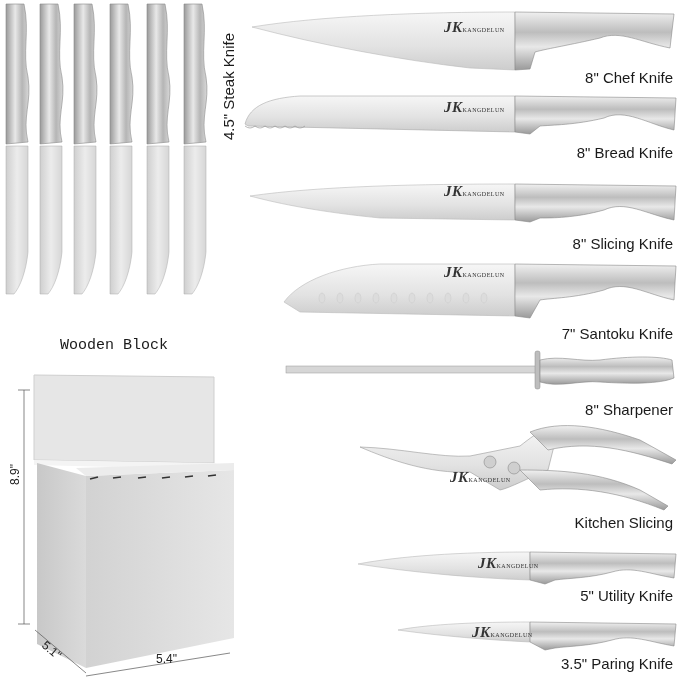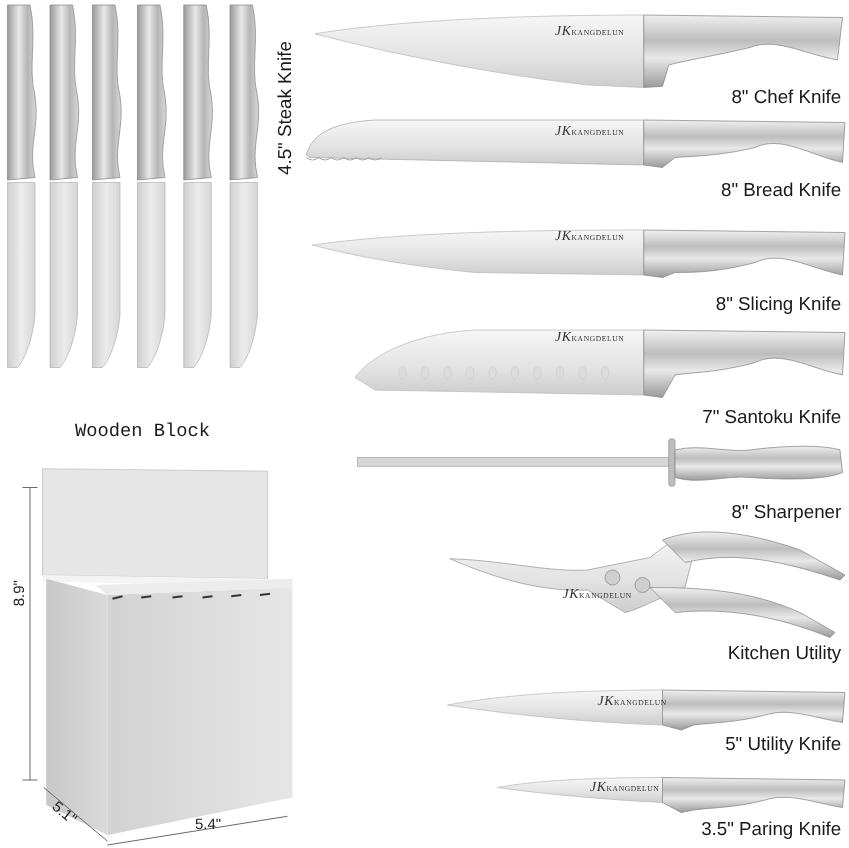--- a/index.html
+++ b/index.html
@@ -1,20 +1,20 @@
 <!DOCTYPE html>
 <html><head>
 <meta charset="utf-8">
 <style>
   html,body{margin:0;padding:0;background:#fff;}
   body{width:679px;height:678px;position:relative;overflow:hidden;font-family:"Liberation Sans","DejaVu Sans",sans-serif;color:#111;}
   .abs{position:absolute;}
   .label{position:absolute;font-size:15px;color:#1a1a1a;white-space:nowrap;text-align:right;}
   .brand{position:absolute;font-family:"Liberation Serif",serif;font-size:6px;color:#333;letter-spacing:0.5px;white-space:nowrap;}
-  .brand b{font-size:11px;font-style:italic;font-weight:normal;}
+  .brand b{font-size:15px;font-style:italic;font-weight:bold;}
   svg{position:absolute;overflow:visible;}
 </style>
 </head>
 <body>
 
 <div>
   <div class="abs" style="left:4px;top:2px;width:26px;height:294px;">
     <svg width="26" height="294">
       <defs>
           <linearGradient id="sh" x1="0" x2="1">
@@ -188,15 +188,15 @@
 <div class="brand" style="left:444px;top:264px;"><b>JK</b><span>KANGDELUN</span></div>
 <div class="brand" style="left:450px;top:469px;"><b>JK</b><span>KANGDELUN</span></div>
 <div class="brand" style="left:478px;top:555px;"><b>JK</b><span>KANGDELUN</span></div>
 <div class="brand" style="left:472px;top:624px;"><b>JK</b><span>KANGDELUN</span></div>
 
 <div class="label" style="right:6px;top:69px;">8" Chef Knife</div>
 <div class="label" style="right:6px;top:144px;">8" Bread Knife</div>
 <div class="label" style="right:6px;top:235px;">8" Slicing Knife</div>
 <div class="label" style="right:6px;top:325px;">7" Santoku Knife</div>
 <div class="label" style="right:6px;top:401px;">8" Sharpener</div>
-<div class="label" style="right:6px;top:514px;">Kitchen Utility</div>
+<div class="label" style="right:6px;top:514px;">Kitchen Slicing</div>
 <div class="label" style="right:6px;top:587px;">5" Utility Knife</div>
 <div class="label" style="right:6px;top:655px;">3.5" Paring Knife</div>
 
 </body></html>

